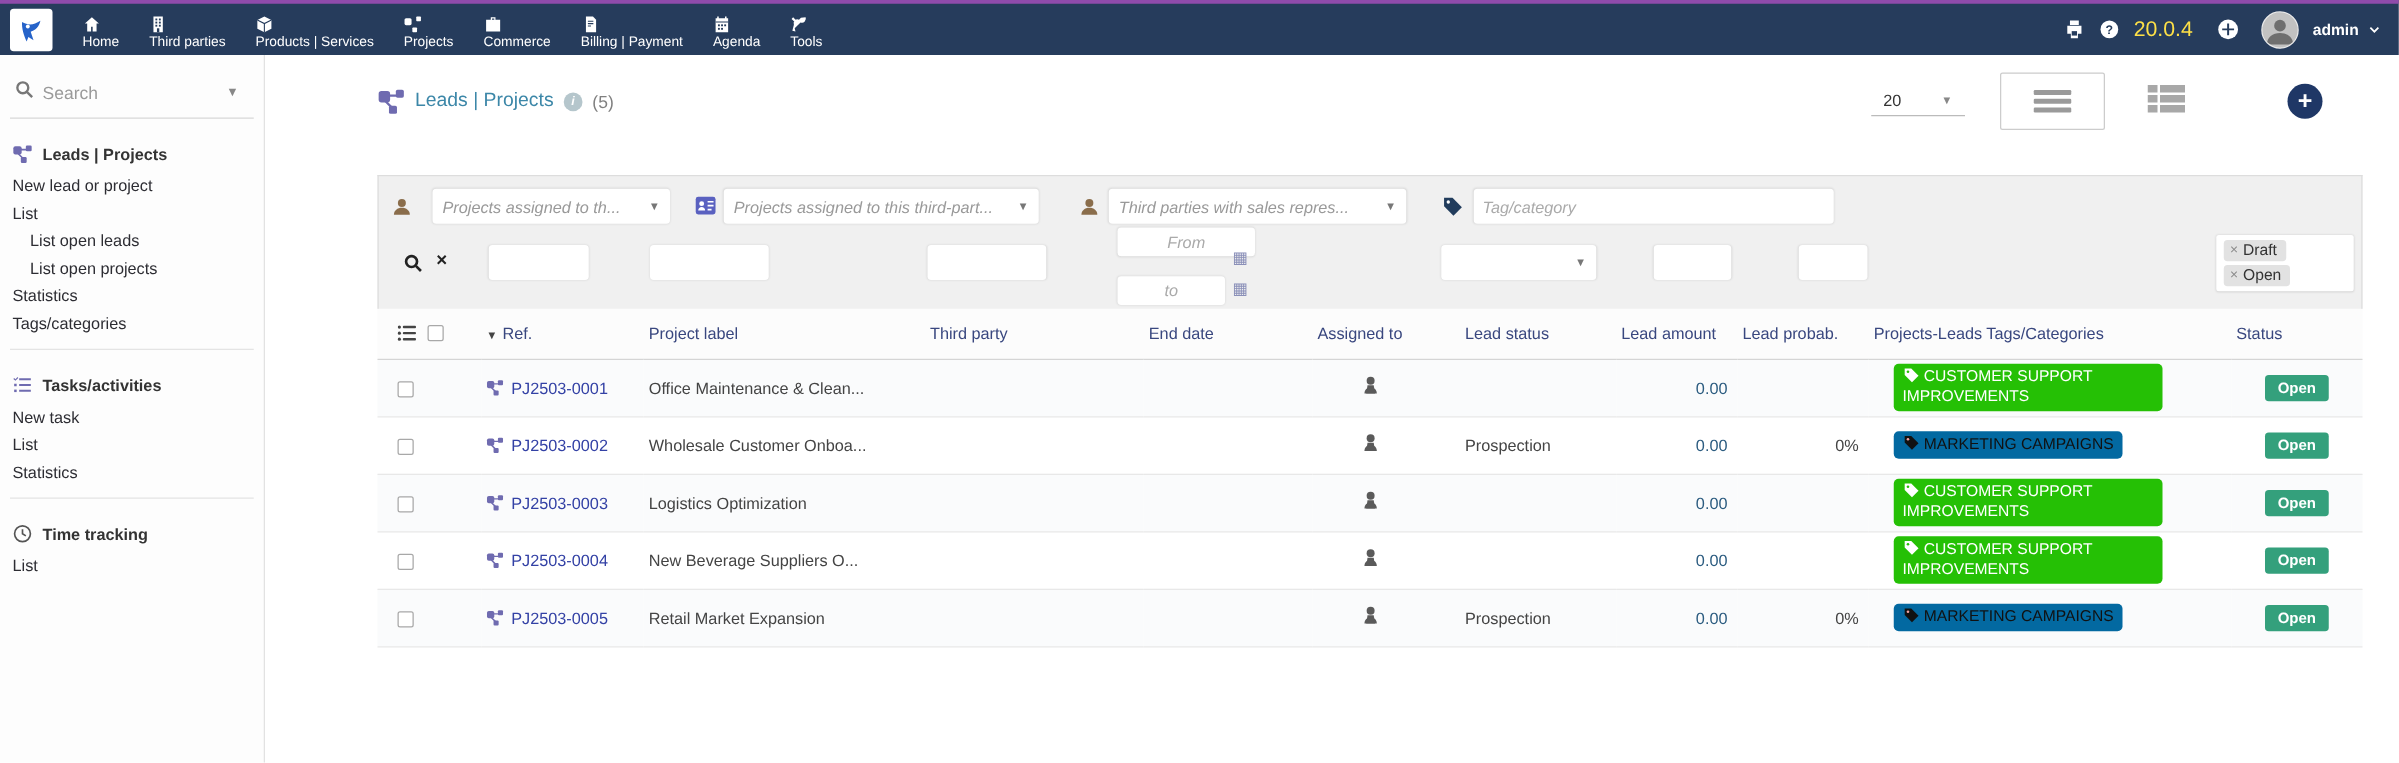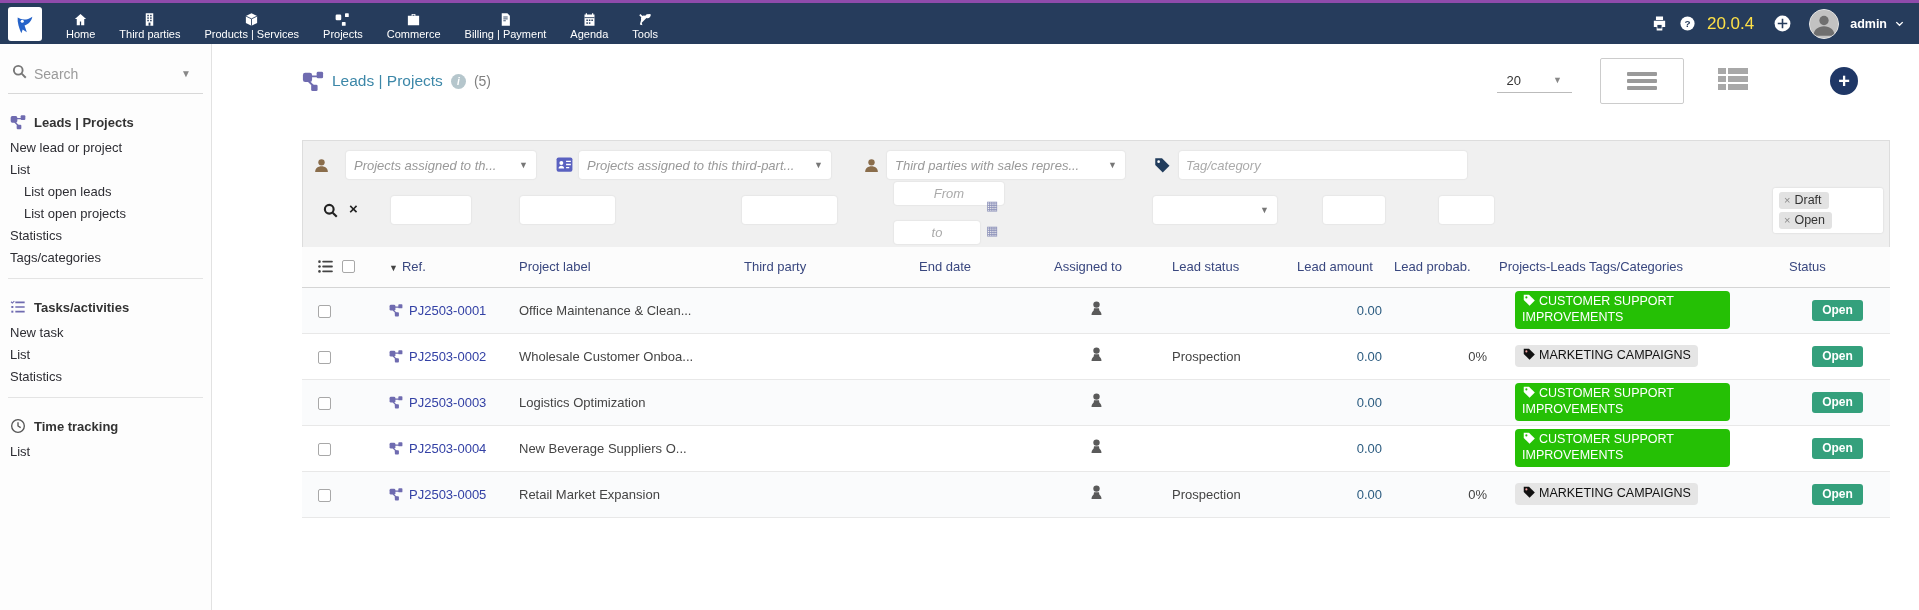--- a/index.html
+++ b/index.html
@@ -6,21 +6,21 @@
   html,body { width:1919px; height:610px; overflow:hidden; background:#fff;
               font-family:"Liberation Sans", sans-serif; }
 
   
   .topbar { position:absolute; top:0; left:0; width:1919px; height:44px;
             background:#263c5c; border-top:3px solid #8f4bab;
             display:flex; align-items:center; color:#fff; }
   .logo-box { width:34px; height:34px; background:#fff; border-radius:3px;
               margin-left:8px; display:flex; align-items:center; justify-content:center; }
   .top-menu { display:flex; align-items:flex-end; height:100%; margin-left:22px; gap:20px; }
-  .top-item { display:flex; flex-direction:column; align-items:center; gap:1px;
+  .top-item { display:flex; flex-direction:column; gap:1px;
               padding:4px 2px 4px; cursor:pointer; font-size:11px; color:#fff; }
   .top-item svg { width:15px; height:15px; fill:#fff; }
   .top-right { margin-left:auto; display:flex; align-items:center; gap:11px; padding-right:14px; }
   .top-right svg { display:block; }
   .version { font-size:17px; color:#fde047; }
   .avatar { width:30px; height:30px; border-radius:50%; background:#c4c4c4; overflow:hidden;
             border:1px solid #e9e9e9; }
   .admin-label { font-size:12.5px; font-weight:bold; }
 
   
@@ -98,21 +98,21 @@
                          border-radius:2px; background:#fff; cursor:pointer; vertical-align:middle; }
   .ref-link { color:#3341a5; text-decoration:none; cursor:pointer; }
   .ref-wrap { display:flex; align-items:center; gap:6px; }
   .amount { color:#2c5c80; cursor:pointer; }
   .sort-caret { font-size:9px; color:#444; margin-right:4px; }
   .tags-cell { padding-left:20px !important; }
   .pill { display:inline-block; border-radius:4px; padding:2px 7px 3px; font-size:12.5px;
           line-height:1.25; max-width:215px; }
   .pill svg { vertical-align:-2px; margin-right:3px; }
   .pill.green { background:#25c005; color:#fff; }
-  .pill.pink { background:#e5e5e5; color:#111; }
+  .pill.pink { background:#0369a1; color:#111; }
   .status-badge { display:inline-block; background:#34a07c; color:#fff; font-weight:bold;
                   font-size:12px; border-radius:3px; padding:3.5px 10px; }
   tr.total td { background:#fff; color:#999; border-top:1px solid #ccc;
                 border-bottom:1px solid #ccc; height:42px; }
 </style>
 </head>
 <body>
 
 <div class="topbar">
   <div class="logo-box">

